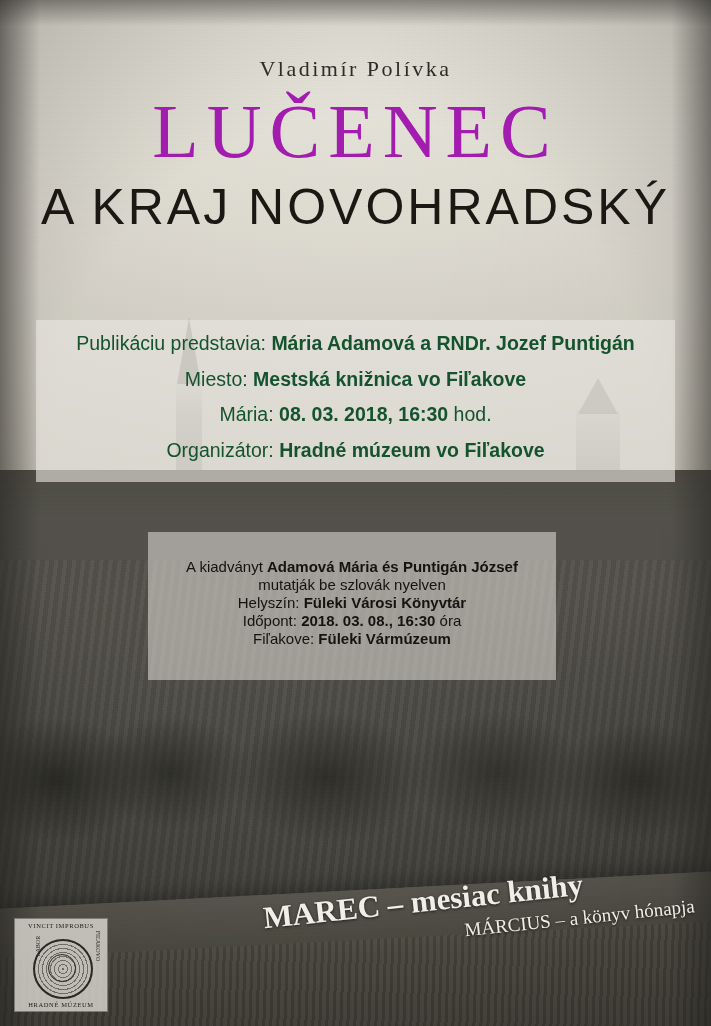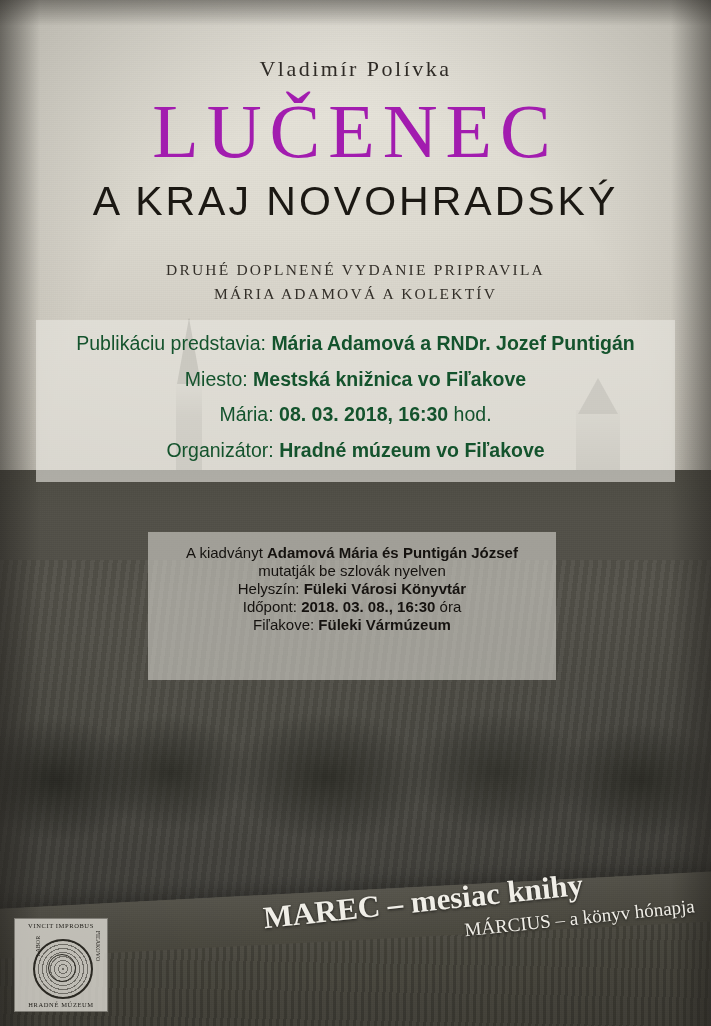--- a/index.html
+++ b/index.html
@@ -124,21 +124,21 @@
     font-family: "Liberation Serif", serif;
     font-size: 76px;
     letter-spacing: 8px;
     color: #a21caf;
     line-height: 1.05;
   }
   .subtitle {
     position: absolute; left: 0; top: 178px; width: 711px;
     text-align: center;
     font-family: "Liberation Sans", sans-serif;
-    font-size: 41px;
+    font-size: 50px;
     font-weight: 500;
     letter-spacing: 3px;
     color: #1b1813;
   }
   .edition {
     position: absolute; left: 0; top: 258px; width: 711px;
     text-align: center;
     font-family: "Liberation Serif", serif;
     font-size: 15.5px;
     letter-spacing: 2.2px;
@@ -165,21 +165,21 @@
     position: absolute; left: 148px; top: 532px; width: 408px; height: 148px;
     background: rgba(226, 224, 217, 0.55);
   }
   .panel-hu .row {
     text-align: center;
     font-size: 15px;
     color: #15120f;
     line-height: 1.0;
     margin-top: 3px;
   }
-  .panel-hu .row:first-child { margin-top: 13px; }
+  .panel-hu .row:first-child { margin-top: 27px; }
   .panel-hu b { font-weight: bold; }
 
   
   .slogan {
     position: absolute; left: 268px; top: 900px; width: 430px;
     transform: rotate(-6deg);
     transform-origin: left bottom;
     color: #f0eee7;
     text-shadow: 0 1px 3px rgba(0,0,0,.65);
   }
@@ -249,24 +249,20 @@
   <div class="foreground-roof2"></div>
   <div class="grain"></div>
   <div class="edge-dark-left"></div>
   <div class="edge-dark-right"></div>
   <div class="edge-dark-top"></div>
   <div class="bg-vignette"></div>
 
   <div class="author">Vladimír Polívka</div>
   <div class="title">LUČENEC</div>
   <div class="subtitle">A KRAJ NOVOHRADSKÝ</div>
-  <div class="edition">
-    <div>DRUHÉ DOPLNENÉ VYDANIE PRIPRAVILA</div>
-    <div>MÁRIA ADAMOVÁ A KOLEKTÍV</div>
-  </div>
 
   <div class="panel-sk">
     <div class="row">
       <span>Publikáciu predstavia:</span>
       <b>Mária Adamová a RNDr. Jozef Puntigán</b>
     </div>
     <div class="row">
       <span>Miesto:</span>
       <b>Mestská knižnica vo Fiľakove</b>
     </div>

